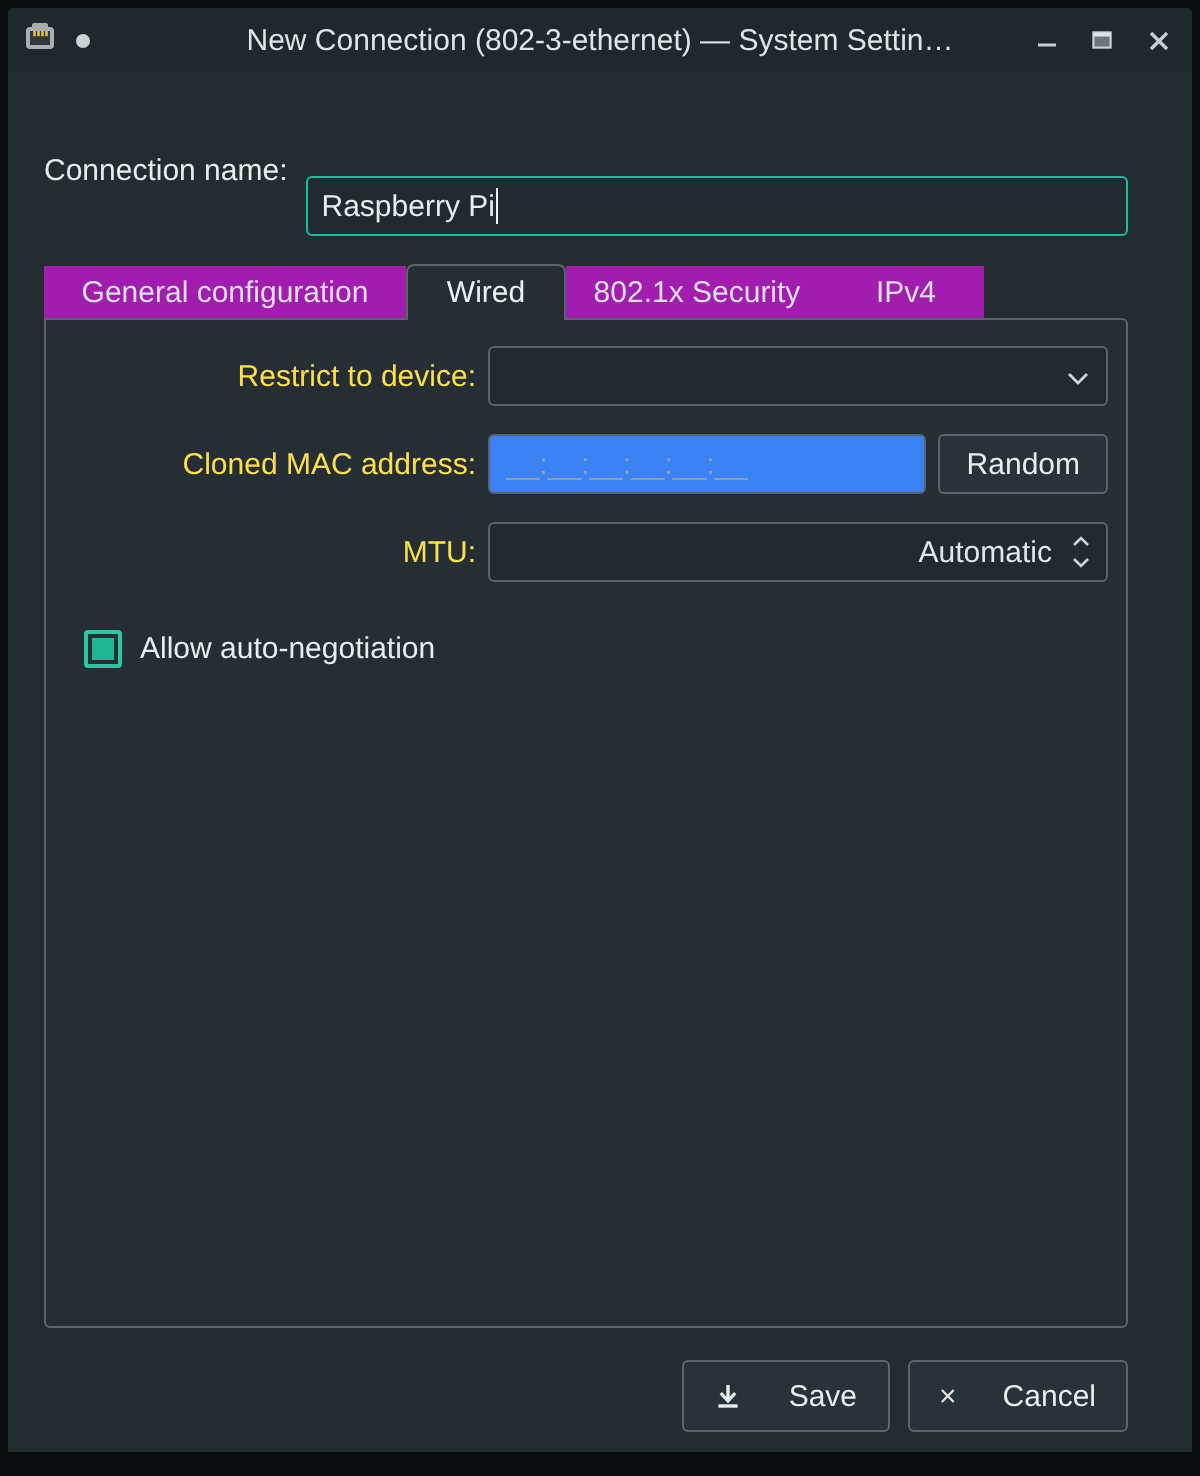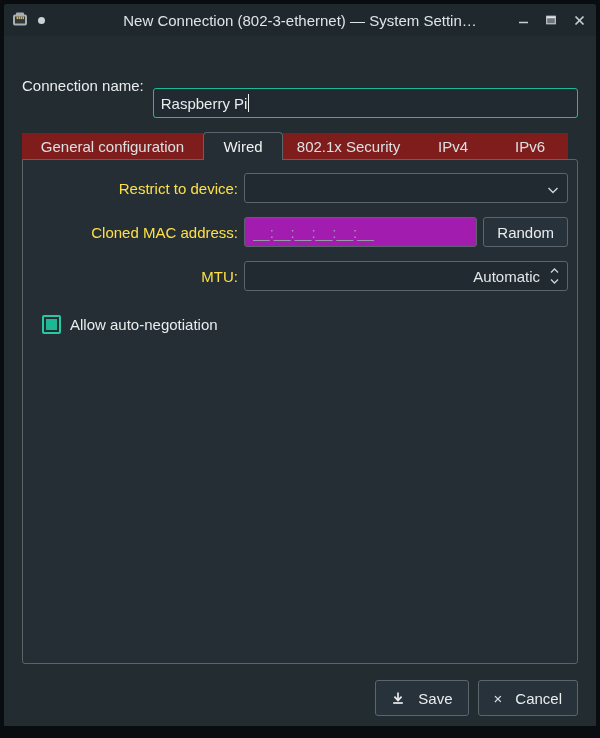--- a/index.html
+++ b/index.html
@@ -33,41 +33,41 @@
     position:absolute; left:0; right:0; text-align:center;
     font-size:15px; color:#dfe4e6; pointer-events:none;
     white-space:nowrap; overflow:hidden;
   }
   .tb-btns { margin-left:auto; display:flex; align-items:center; gap:10px; z-index:2; }
   .tb-btn { width:18px; height:18px; display:flex; align-items:center; justify-content:center; cursor:pointer; color:#c9ced2; }
   .tb-btn svg { display:block; }
   
   .body {
     flex:1; display:flex; flex-direction:column;
-    padding:16px 18px 0 18px;
+    padding:16px 32px 0 18px;
     min-height:0;
   }
   .name-row { display:flex; align-items:center; flex:0 0 auto; }
   .name-row .lbl { margin-right:9px; white-space:nowrap; }
   .name-field {
     flex:1; height:30px;
     background:#212a30;
     border:1px solid var(--accent,#1abc9c);
     border-radius:3px;
     display:flex; align-items:center;
     padding:0 7px;
     cursor:text;
     margin-top:36px;
   }
   .caret { display:inline-block; width:1px; height:18px; background:#eef2f3; margin-left:1px; }
   
   .tabs-area { margin-top:13px; flex:1; display:flex; flex-direction:column; min-height:0; }
   .tabbar { display:flex; align-items:flex-end; height:28px; flex:0 0 28px; position:relative; z-index:2; }
   .tab {
-    height:26px; background:#7f1d1d;
+    height:26px; background:#a21caf;
     display:flex; align-items:center; justify-content:center;
     color:#dbe0e3; cursor:pointer; white-space:nowrap;
     font-size:15px;
   }
   .tab.t1 { width:181px; }
   .tab.t2 { width:80px; }
   .tab.t3 { width:131px; }
   .tab.t4 { width:78px; }
   .tab.t5 { width:76px; }
   .tab.active {
@@ -97,21 +97,21 @@
     background:#212a30;
     border:1px solid #5a646c;
     border-radius:3px;
     display:flex; align-items:center;
     padding:0 8px;
   }
   .combobox { justify-content:flex-end; cursor:pointer; }
   .combobox .combo-value { margin-right:auto; }
   .mac-input {
     flex:1; height:30px;
-    background:#a21caf;
+    background:#3b82f6;
     border:1px solid #5a646c;
     border-radius:3px;
     padding:0 8px;
     color:#e9edee; font:inherit;
     outline:none;
   }
   .mac-input::placeholder { color:#96a0a6; opacity:1; }
   .btn {
     height:30px;
     background:#28323a;
@@ -138,21 +138,21 @@
   }
   .checkbox .inner { width:11px; height:11px; background:#1db795; display:none; }
   .checkbox.checked .inner { display:block; }
   .check-label { margin-left:9px; }
   
   .footer {
     flex:0 0 auto;
     display:flex; justify-content:flex-end; gap:9px;
     padding:16px 0 10px 0;
   }
-  .footer .btn { height:36px; padding:0 15px; font-size:15px; gap:13px; }
+  .footer .btn { height:36px; padding:0 15px; font-size:15px; gap:23px; }
   .btn-icon { display:flex; align-items:center; }
   .x-glyph { font-size:15px; color:#dfe3e6; line-height:1; }
 </style>
 </head>
 <body>
 
 <div class="frame">
   <div class="window">
 
     <div class="titlebar">
@@ -201,21 +201,20 @@
           <span class="caret"></span>
         </div>
       </div>
 
       <div class="tabs-area">
         <div class="tabbar">
           <div class="tab t1">General configuration</div>
           <div class="tab t2 active">Wired</div>
           <div class="tab t3">802.1x Security</div>
           <div class="tab t4">IPv4</div>
-          <div class="tab t5">IPv6</div>
         </div>
 
         <div class="pane">
 
           <div class="form-row">
             <span class="flabel">Restrict to device:</span>
             <div class="field combobox">
               <span class="combo-value"></span>
               <span>
                 <svg width="12" height="7" viewBox="0 0 12 7">

